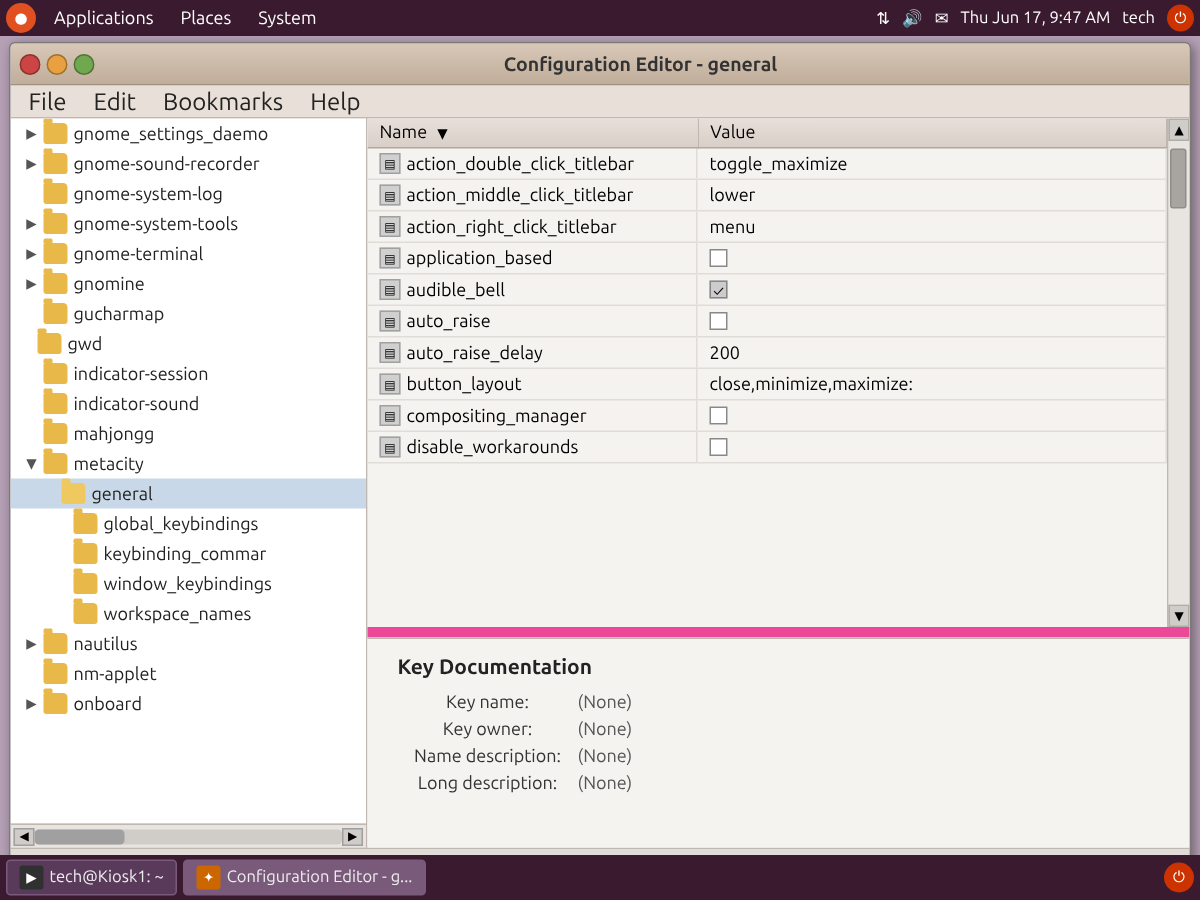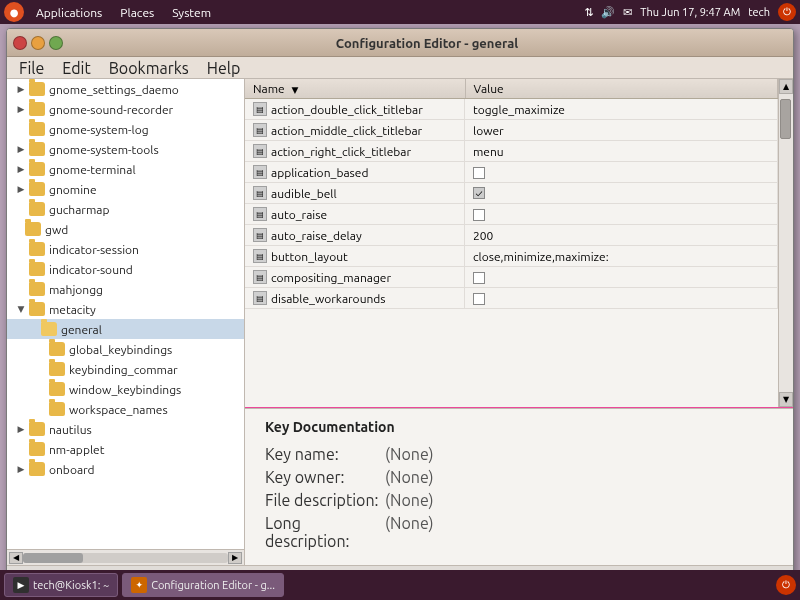--- a/index.html
+++ b/index.html
@@ -169,21 +169,21 @@
       flex: 1;
       display: flex;
       flex-direction: column;
       background: #f5f3f0;
     }
 
     
     #table-area {
       flex: 1;
       overflow: hidden;
-      border-bottom: 1px solid #ec4899;
+      border-bottom: 7px solid #ec4899;
     }
     #config-table {
       width: 100%;
       border-collapse: collapse;
       font-size: 12px;
     }
     #config-table thead th {
       background: linear-gradient(to bottom, #e8e0d8, #d8d0c8);
       border-bottom: 1px solid #b0a898;
       border-right: 1px solid #c0b8b0;
@@ -235,21 +235,22 @@
     }
     #doc-panel h3 {
       font-size: 14px;
       font-weight: bold;
       margin-bottom: 10px;
       color: #222;
     }
     .doc-row {
       display: flex;
       margin-bottom: 5px;
-      font-size: 16px;
+      font-size: 12px;
+      text-align: center;
     }
     .doc-label {
       width: 120px;
       color: #333;
       font-weight: normal;
     }
     .doc-value {
       color: #555;
     }
 
@@ -652,21 +653,21 @@
         <h3>Key Documentation</h3>
         <div class="doc-row">
           <span class="doc-label">Key name:</span>
           <span class="doc-value">(None)</span>
         </div>
         <div class="doc-row">
           <span class="doc-label">Key owner:</span>
           <span class="doc-value">(None)</span>
         </div>
         <div class="doc-row">
-          <span class="doc-label">File description:</span>
+          <span class="doc-label">Name description:</span>
           <span class="doc-value">(None)</span>
         </div>
         <div class="doc-row">
           <span class="doc-label">Long description:</span>
           <span class="doc-value">(None)</span>
         </div>
       </div>
     </div>
   </div>
 

